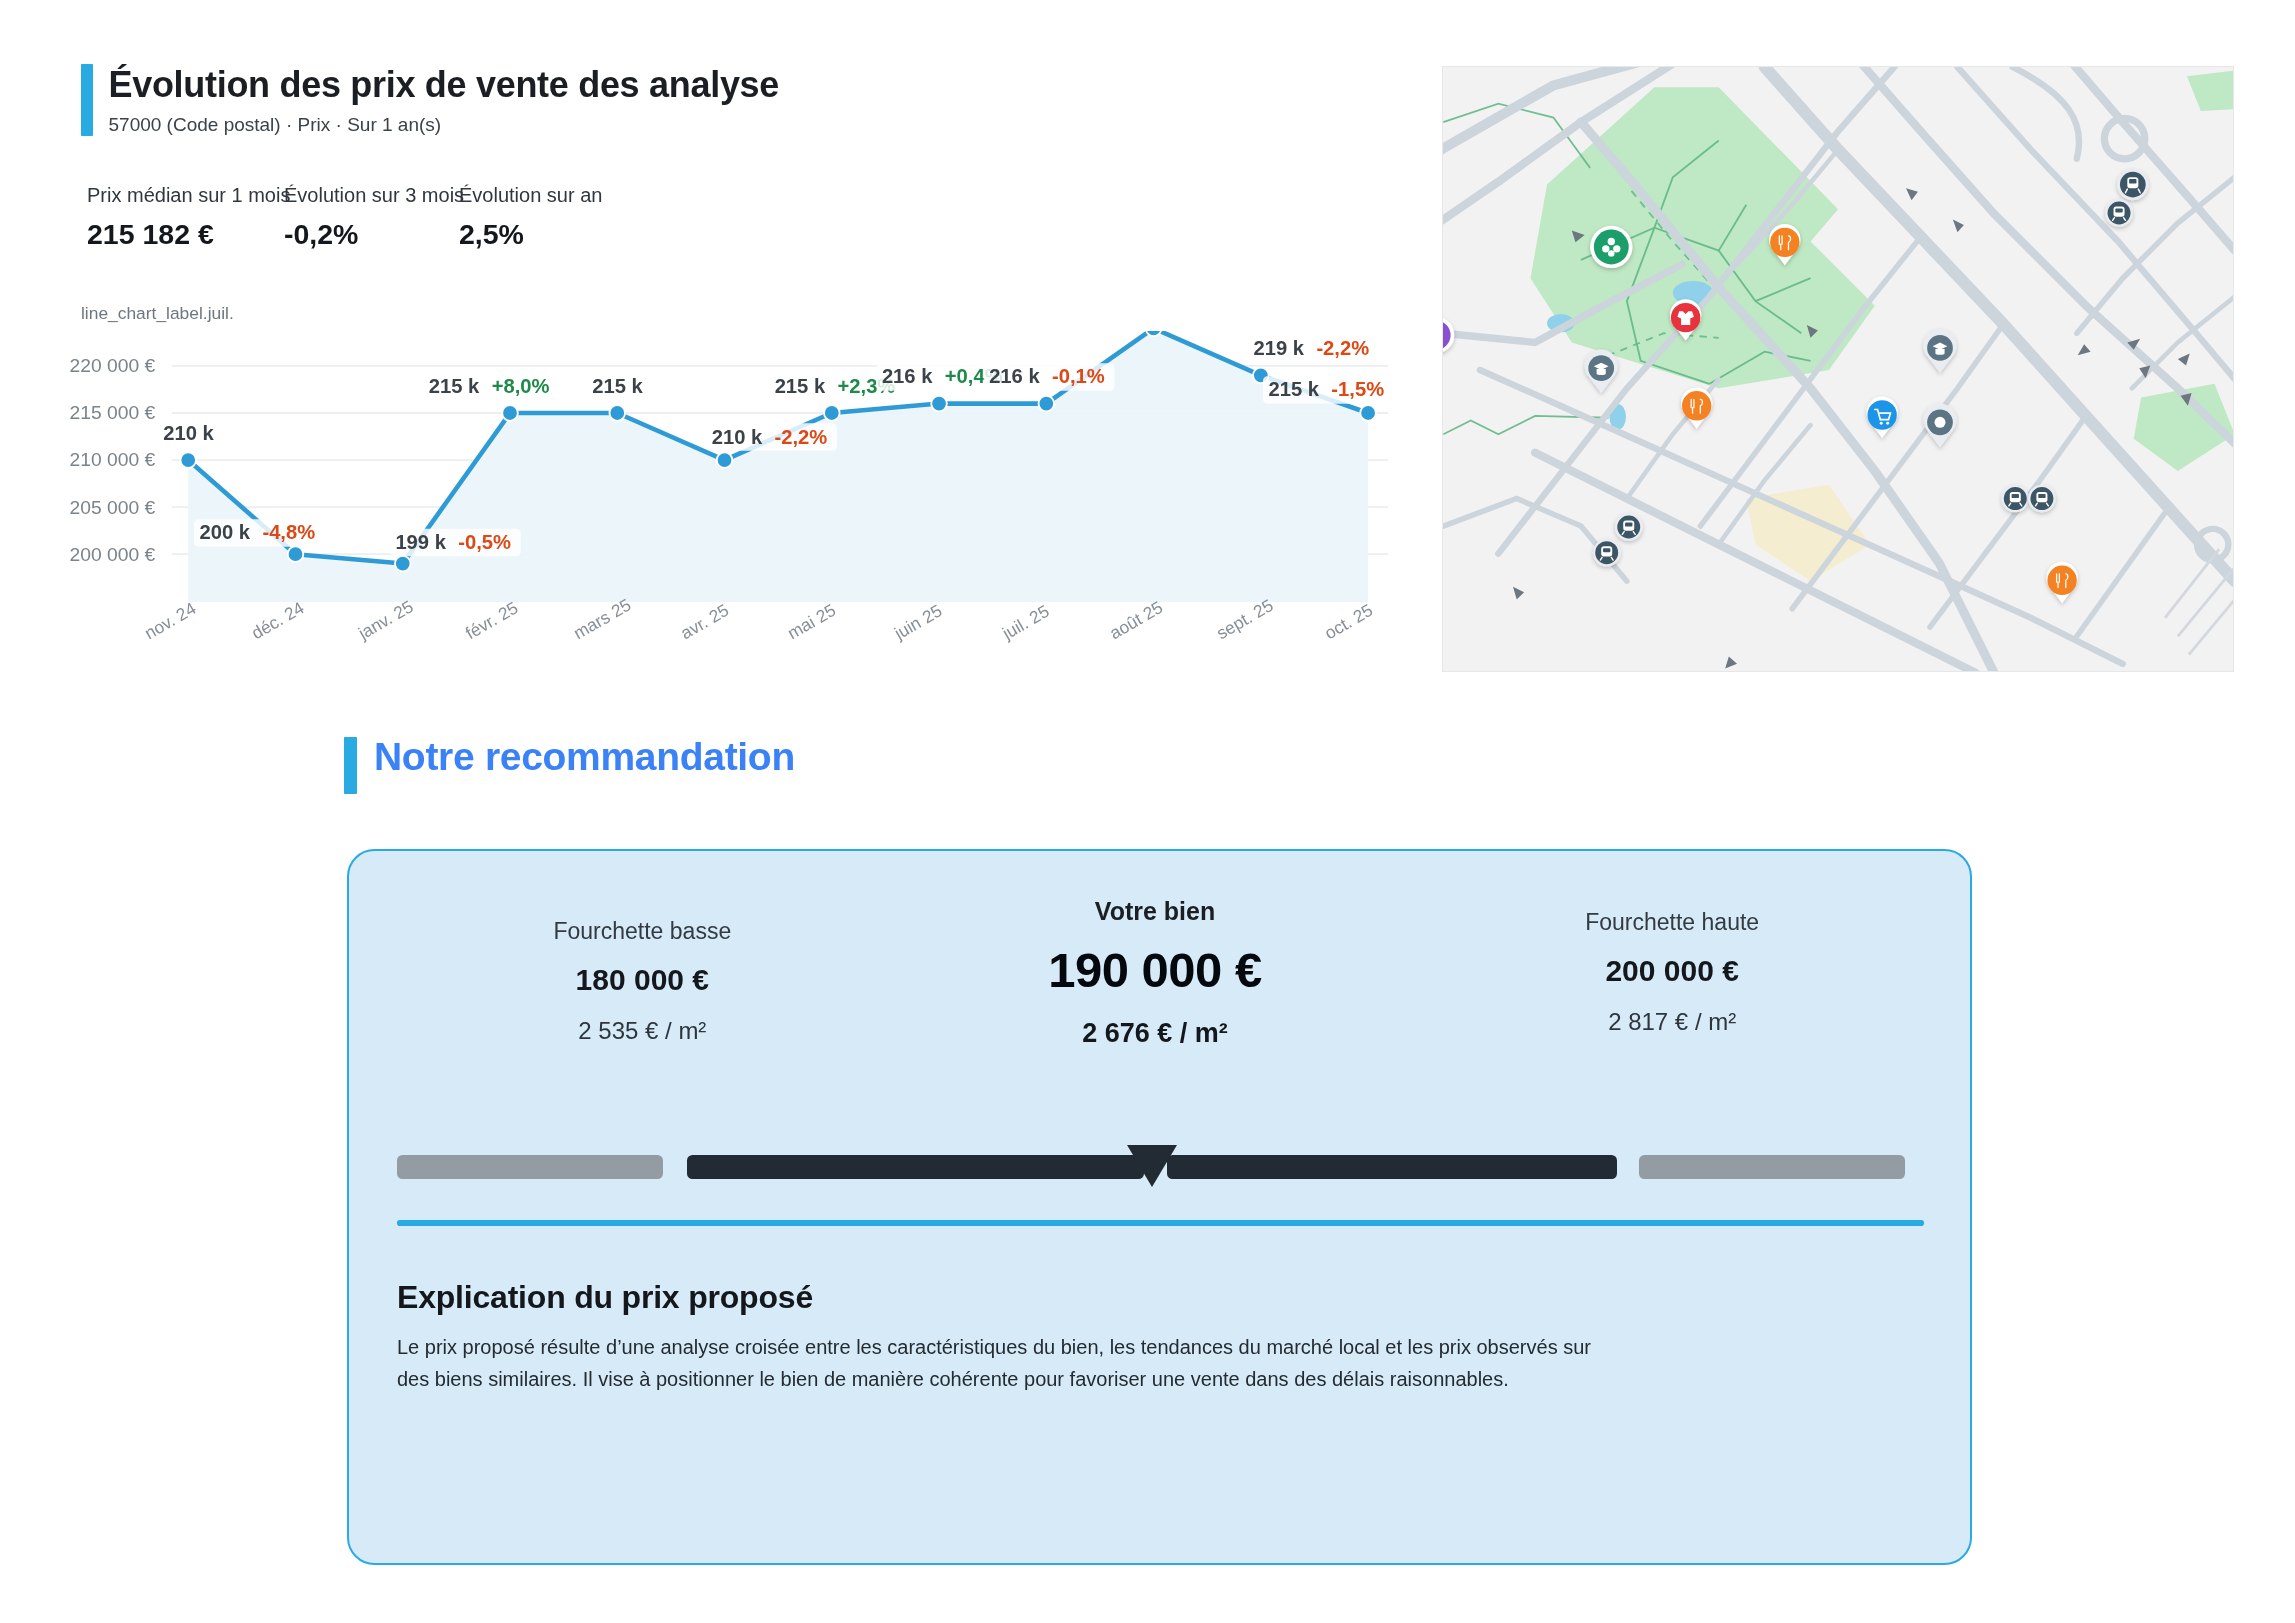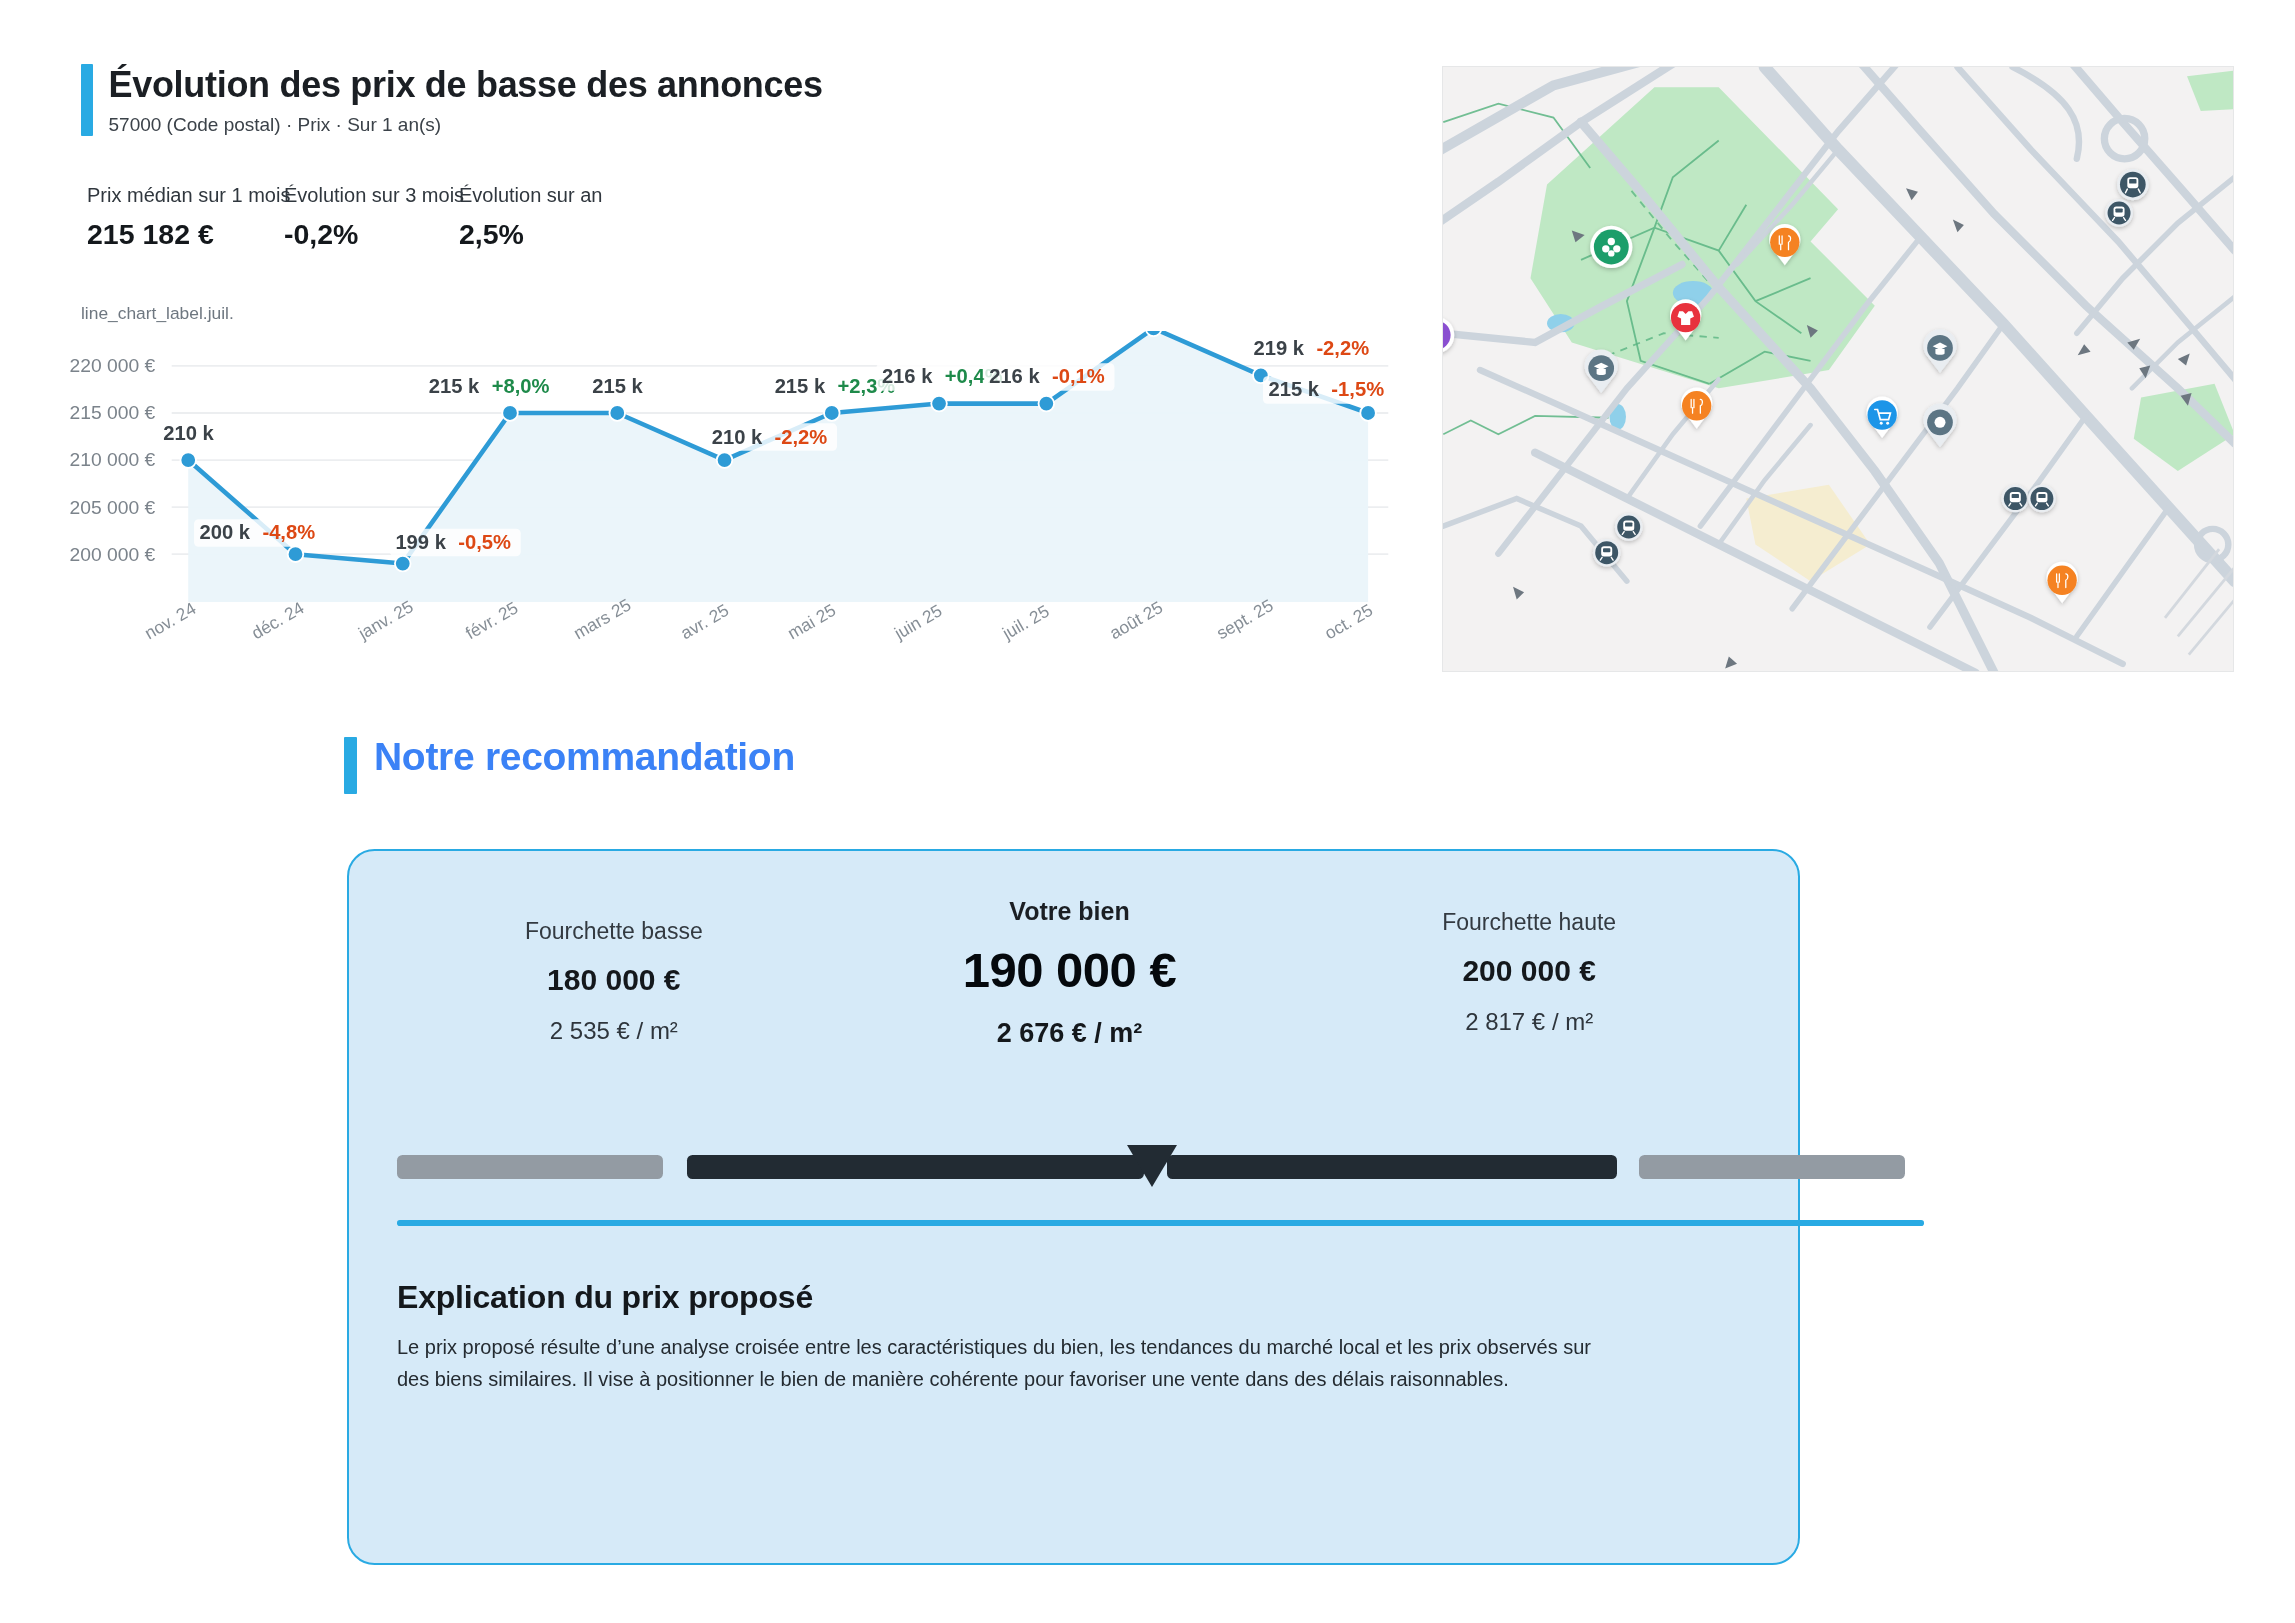--- a/index.html
+++ b/index.html
@@ -67,21 +67,21 @@
     width: 13px; height: 57px; background: #29aae3; border-radius: 0.9px;
   }
   .reco-title {
     margin-left: 30px; font-size: 39px; font-weight: 700;
     color: #3b82f6; letter-spacing: -0.3px;
   }
 
   
   .reco-card {
     position: absolute; left: 347px; top: 849px;
-    width: 1453px; height: 716px;
+    width: 1625px; height: 716px;
     background: #d6eaf8; border: 2.8px solid #29aae3;
     border-radius: 27.5px;
   }
 
   .price-cols {
     position: absolute; left: 0; top: 0; width: 100%;
     display: flex; align-items: flex-start; padding: 0 37px;
   }
   .pcol { text-align: center; }
   .pcol.low  { width: 514px; padding-top: 67px; }
@@ -129,21 +129,21 @@
   }
 </style>
 </head>
 <body>
 
 <div class="page">
 
   <div class="header-block">
     <div class="accent-bar"></div>
     <div class="header-texts">
-      <div class="chart-title">Évolution des prix de basse des annonces</div>
+      <div class="chart-title">Évolution des prix de vente des analyse</div>
       <div class="chart-subtitle">57000 (Code postal) · Prix · Sur 1 an(s)</div>
     </div>
   </div>
 
   <div class="kpi-row">
     <div class="kpi k0">
       <div class="kpi-label">Prix médian sur 1 mois</div>
       <div class="kpi-value">215 182 €</div>
     </div>
     <div class="kpi k1">

